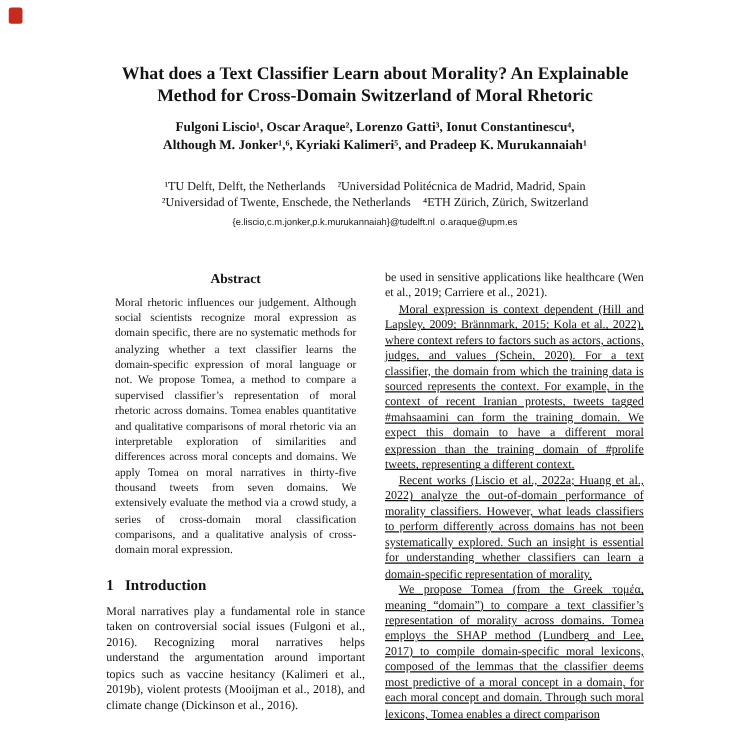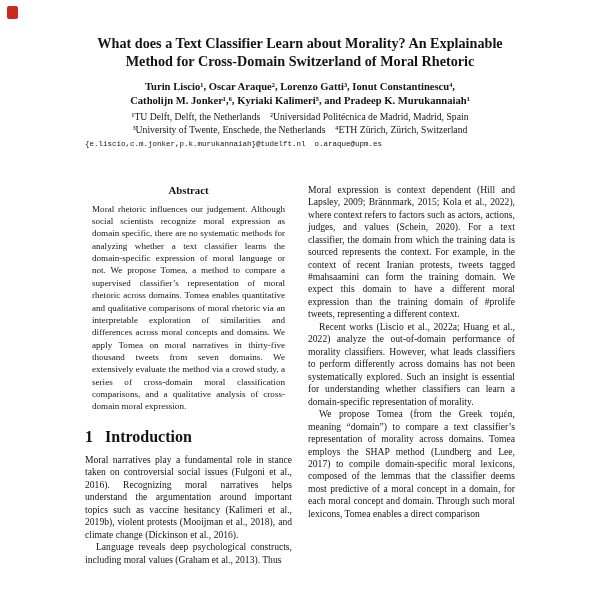--- a/index.html
+++ b/index.html
@@ -19,48 +19,49 @@
   .corner-mark {
     position: absolute;
     top: 6px; left: 7px;
     width: 11px; height: 13px;
     border-radius: 2px;
   }
   .content {
     position: absolute;
     top: 0; left: 0;
     width: 600px; height: 600px;
-    padding: 34px 85px 0 85px;
+    padding: 50px 85px 0 85px;
     overflow: hidden;
   }
   .title-block { margin: 0 auto; max-width: 440px; }
   .title-line {
     text-align: center;
     font-weight: bold;
     font-size: 14.2px;
     line-height: 1.3;
   }
   .authors { margin-top: 9px; }
   .author-line {
     text-align: center;
     font-weight: bold;
     font-size: 10.6px;
     line-height: 1.32;
     white-space: pre-wrap;
   }
-  .affiliations { margin-top: 3px; }
+  .affiliations { margin-top: 20px; }
   .affiliation-line {
     text-align: center;
     font-size: 9.7px;
     line-height: 1.32;
     white-space: pre-wrap;
   }
   .emails { margin-top: 3px; }
   .email-line {
-    font-family: Liberation Mono, monospace;
+    text-align: center;
+    font-family: Liberation Sans, sans-serif;
     font-size: 7.5px;
     line-height: 1.5;
     white-space: pre-wrap;
   }
   .columns {
     display: flex;
     gap: 16px;
     margin-top: 33px;
   }
   .col { width: 207px; }
@@ -72,76 +73,76 @@
   }
   .abstract-text {
     margin: 0 7px;
     font-size: 9.1px;
     line-height: 1.36;
     text-align: justify;
     hyphens: auto;
     -webkit-hyphens: auto;
   }
   .section-heading {
-    font-size: 16px;
+    font-size: 12px;
     font-weight: bold;
     margin: 15px 0 8px 0;
     white-space: pre-wrap;
   }
   .para {
     font-size: 9.6px;
     line-height: 1.3;
     text-align: justify;
     hyphens: auto;
     -webkit-hyphens: auto;
   }
-  .para + .para { text-indent: 11px; }
+  .para + .para { text-indent: 11px; text-decoration: underline; }
 </style>
 </head>
 <body>
 
 <div class="page">
 
   <div class="corner-mark" style="background: rgb(201, 42, 32);"></div>
 
   <div class="content">
 
     <div class="title-block">
         <div class="title-line">What does a Text Classifier Learn about Morality? An Explainable</div>
         <div class="title-line">Method for Cross-Domain Switzerland of Moral Rhetoric</div>
       </div>
 
     <div class="authors">
-        <div class="author-line">Turin Liscio¹, Oscar Araque², Lorenzo Gatti³, Ionut Constantinescu⁴,</div>
-        <div class="author-line">Catholijn M. Jonker¹,⁶, Kyriaki Kalimeri⁵, and Pradeep K. Murukannaiah¹</div>
+        <div class="author-line">Fulgoni Liscio¹, Oscar Araque², Lorenzo Gatti³, Ionut Constantinescu⁴,</div>
+        <div class="author-line">Although M. Jonker¹,⁶, Kyriaki Kalimeri⁵, and Pradeep K. Murukannaiah¹</div>
       </div>
 
     <div class="affiliations">
         <div class="affiliation-line">¹TU Delft, Delft, the Netherlands    ²Universidad Politécnica de Madrid, Madrid, Spain</div>
-        <div class="affiliation-line">³University of Twente, Enschede, the Netherlands    ⁴ETH Zürich, Zürich, Switzerland</div>
+        <div class="affiliation-line">²Universidad of Twente, Enschede, the Netherlands    ⁴ETH Zürich, Zürich, Switzerland</div>
       </div>
 
     <div class="emails">
         <div class="email-line">{e.liscio,c.m.jonker,p.k.murukannaiah}@tudelft.nl  o.araque@upm.es</div>
       </div>
 
     <div class="columns">
 
       <div class="col">
         <div class="abstract-heading">Abstract</div>
         <p class="abstract-text">Moral rhetoric influences our judgement. Although social scientists recognize moral expression as domain specific, there are no systematic methods for analyzing whether a text classifier learns the domain-specific expression of moral language or not. We propose Tomea, a method to compare a supervised classifier’s representation of moral rhetoric across domains. Tomea enables quantitative and qualitative comparisons of moral rhetoric via an interpretable exploration of similarities and differences across moral concepts and domains. We apply Tomea on moral narratives in thirty-five thousand tweets from seven domains. We extensively evaluate the method via a crowd study, a series of cross-domain moral classification comparisons, and a qualitative analysis of cross-domain moral expression.</p>
         <div class="section-heading">1   Introduction</div>
         <div>
             <div class="para">Moral narratives play a fundamental role in stance taken on controversial social issues (Fulgoni et al., 2016). Recognizing moral narratives helps understand the argumentation around important topics such as vaccine hesitancy (Kalimeri et al., 2019b), violent protests (Mooijman et al., 2018), and climate change (Dickinson et al., 2016).</div>
-            <div class="para">Language reveals deep psychological constructs, including moral values (Graham et al., 2013). Thus</div>
           </div>
       </div>
 
       <div class="col">
         <div>
+            <div class="para">be used in sensitive applications like healthcare (Wen et al., 2019; Carriere et al., 2021).</div>
             <div class="para">Moral expression is context dependent (Hill and Lapsley, 2009; Brännmark, 2015; Kola et al., 2022), where context refers to factors such as actors, actions, judges, and values (Schein, 2020). For a text classifier, the domain from which the training data is sourced represents the context. For example, in the context of recent Iranian protests, tweets tagged #mahsaamini can form the training domain. We expect this domain to have a different moral expression than the training domain of #prolife tweets, representing a different context.</div>
             <div class="para">Recent works (Liscio et al., 2022a; Huang et al., 2022) analyze the out-of-domain performance of morality classifiers. However, what leads classifiers to perform differently across domains has not been systematically explored. Such an insight is essential for understanding whether classifiers can learn a domain-specific representation of morality.</div>
             <div class="para">We propose Tomea (from the Greek τομέα, meaning “domain”) to compare a text classifier’s representation of morality across domains. Tomea employs the SHAP method (Lundberg and Lee, 2017) to compile domain-specific moral lexicons, composed of the lemmas that the classifier deems most predictive of a moral concept in a domain, for each moral concept and domain. Through such moral lexicons, Tomea enables a direct comparison</div>
           </div>
       </div>
 
     </div>
   </div>
 </div>
 

